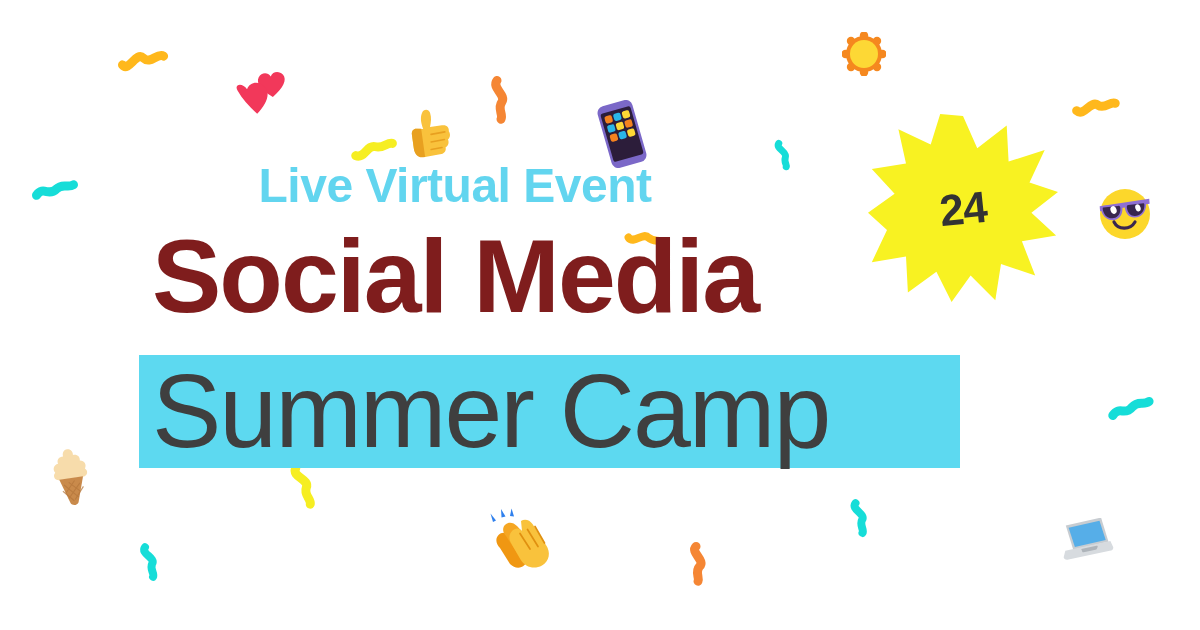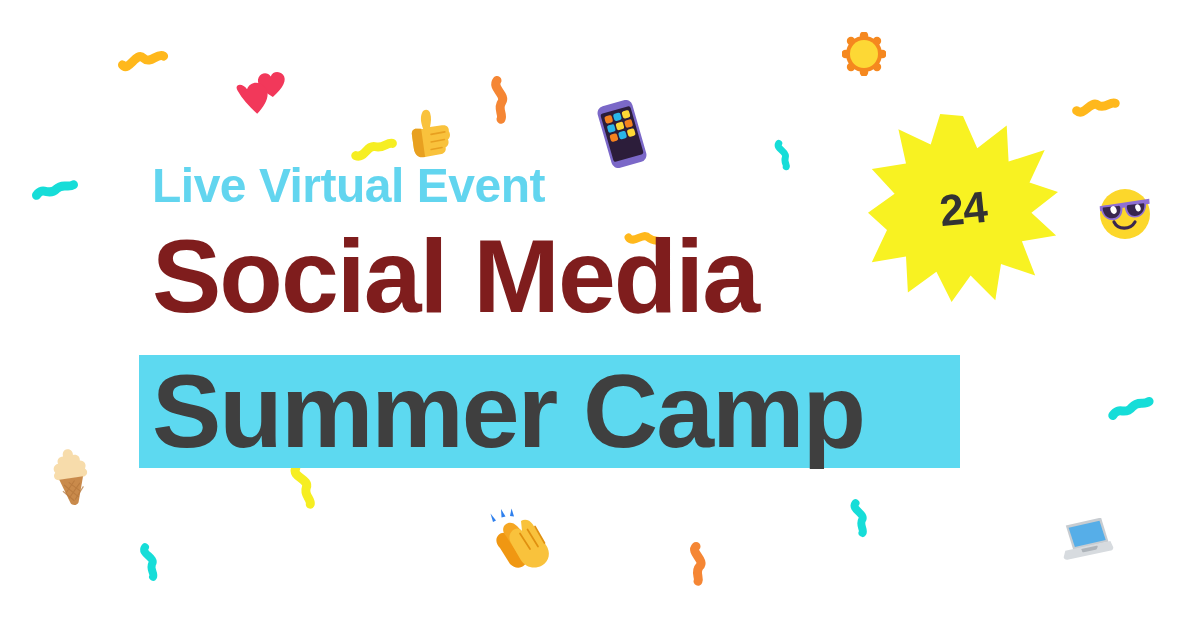--- a/index.html
+++ b/index.html
@@ -15,20 +15,21 @@
     overflow: hidden;
     font-family: "Liberation Sans", sans-serif;
   }
 
   
   .text-block {
     position: absolute;
     left: 152px;
     top: 162px;
     z-index: 5;
+    text-align: center;
   }
   .eyebrow {
     font-family: "Liberation Sans", sans-serif;
     font-size: 48px;
     font-weight: bold;
     color: #62d5ef;
     letter-spacing: -0.5px;
     line-height: 1;
     margin: 0 0 16px 0;
     white-space: nowrap;
@@ -51,21 +52,21 @@
     height: 113px;
     background: #5dd9f0;
     z-index: 4;
   }
   .headline-2 {
     position: absolute;
     left: 152px;
     top: 356px;
     font-family: "Liberation Sans", sans-serif;
     font-size: 104px;
-    font-weight: bold;
+    font-weight: normal;
     color: #3f3f3f;
     line-height: 1.06;
     letter-spacing: -2px;
     margin: 0;
     white-space: nowrap;
     z-index: 6;
   }
 
   
   .burst {

